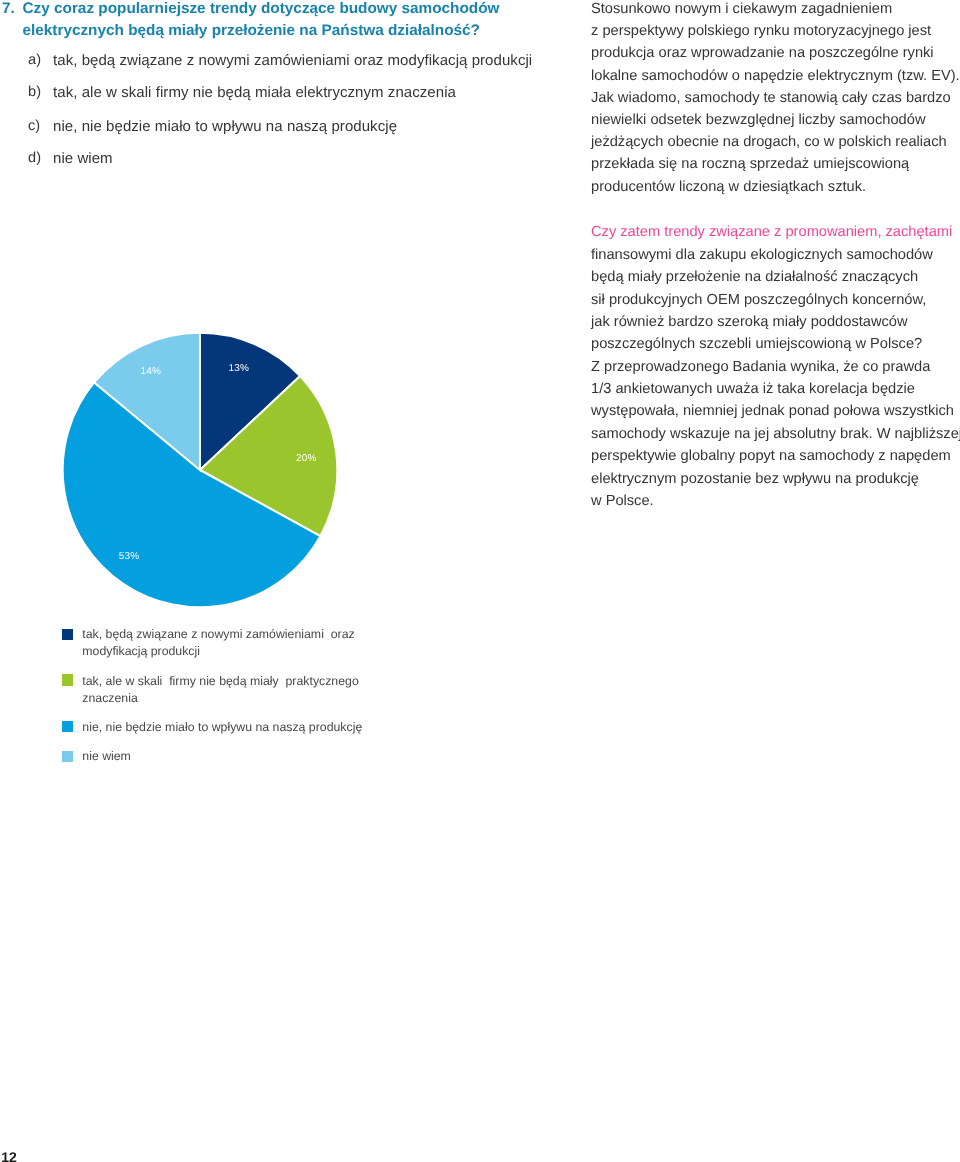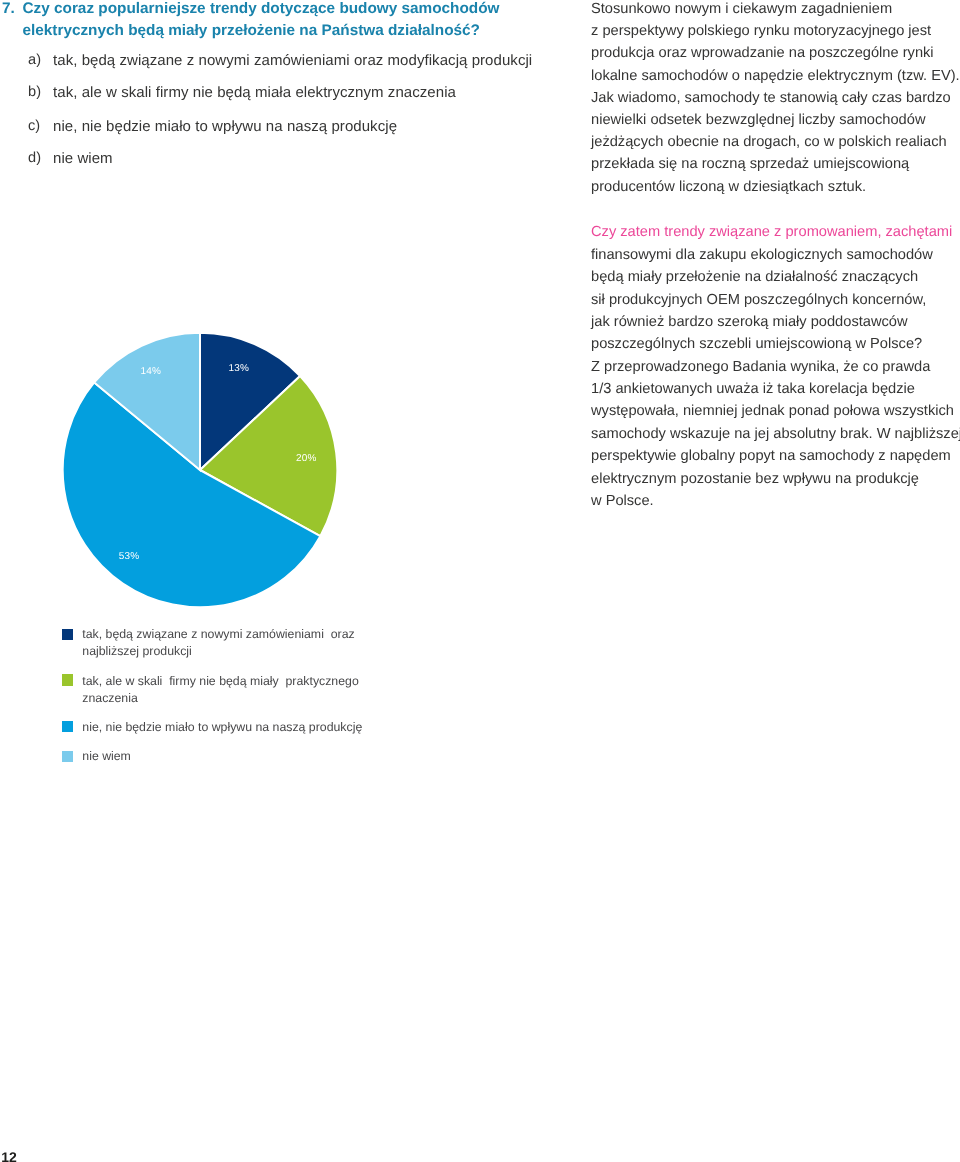--- a/index.html
+++ b/index.html
@@ -96,21 +96,21 @@
         <div class="pie-label" style="left: 238.9px; top: 367.6px;">13%</div>
         <div class="pie-label" style="left: 306.2px; top: 458px;">20%</div>
         <div class="pie-label" style="left: 129px; top: 556px;">53%</div>
         <div class="pie-label" style="left: 150.8px; top: 370.5px;">14%</div>
       </div>
   </div>
 
   <div class="legend" id="legend">
       <span class="lg-sw" style="background: rgb(3, 55, 122); top: 628.5px;"></span>
       <span class="lg-tx" style="top: 627.2px; color: rgb(72, 72, 74);">tak, będą związane z nowymi zamówieniami  oraz</span>
-      <span class="lg-tx" style="top: 644.2px; color: rgb(72, 72, 74);">najbliższej produkcji</span>
+      <span class="lg-tx" style="top: 644.2px; color: rgb(72, 72, 74);">modyfikacją produkcji</span>
       <span class="lg-sw" style="background: rgb(154, 197, 44); top: 674.4px;"></span>
       <span class="lg-tx" style="top: 674.2px; color: rgb(72, 72, 74);">tak, ale w skali  firmy nie będą miały  praktycznego</span>
       <span class="lg-tx" style="top: 691.2px; color: rgb(72, 72, 74);">znaczenia</span>
       <span class="lg-sw" style="background: rgb(3, 159, 222); top: 720.7px;"></span>
       <span class="lg-tx" style="top: 719.7px; color: rgb(72, 72, 74);">nie, nie będzie miało to wpływu na naszą produkcję</span>
       <span class="lg-sw" style="background: rgb(123, 203, 236); top: 751px;"></span>
       <span class="lg-tx" style="top: 749.2px; color: rgb(72, 72, 74);">nie wiem</span>
     </div>
 
   <div class="pageno" style="color: rgb(29, 29, 27);">12</div>

